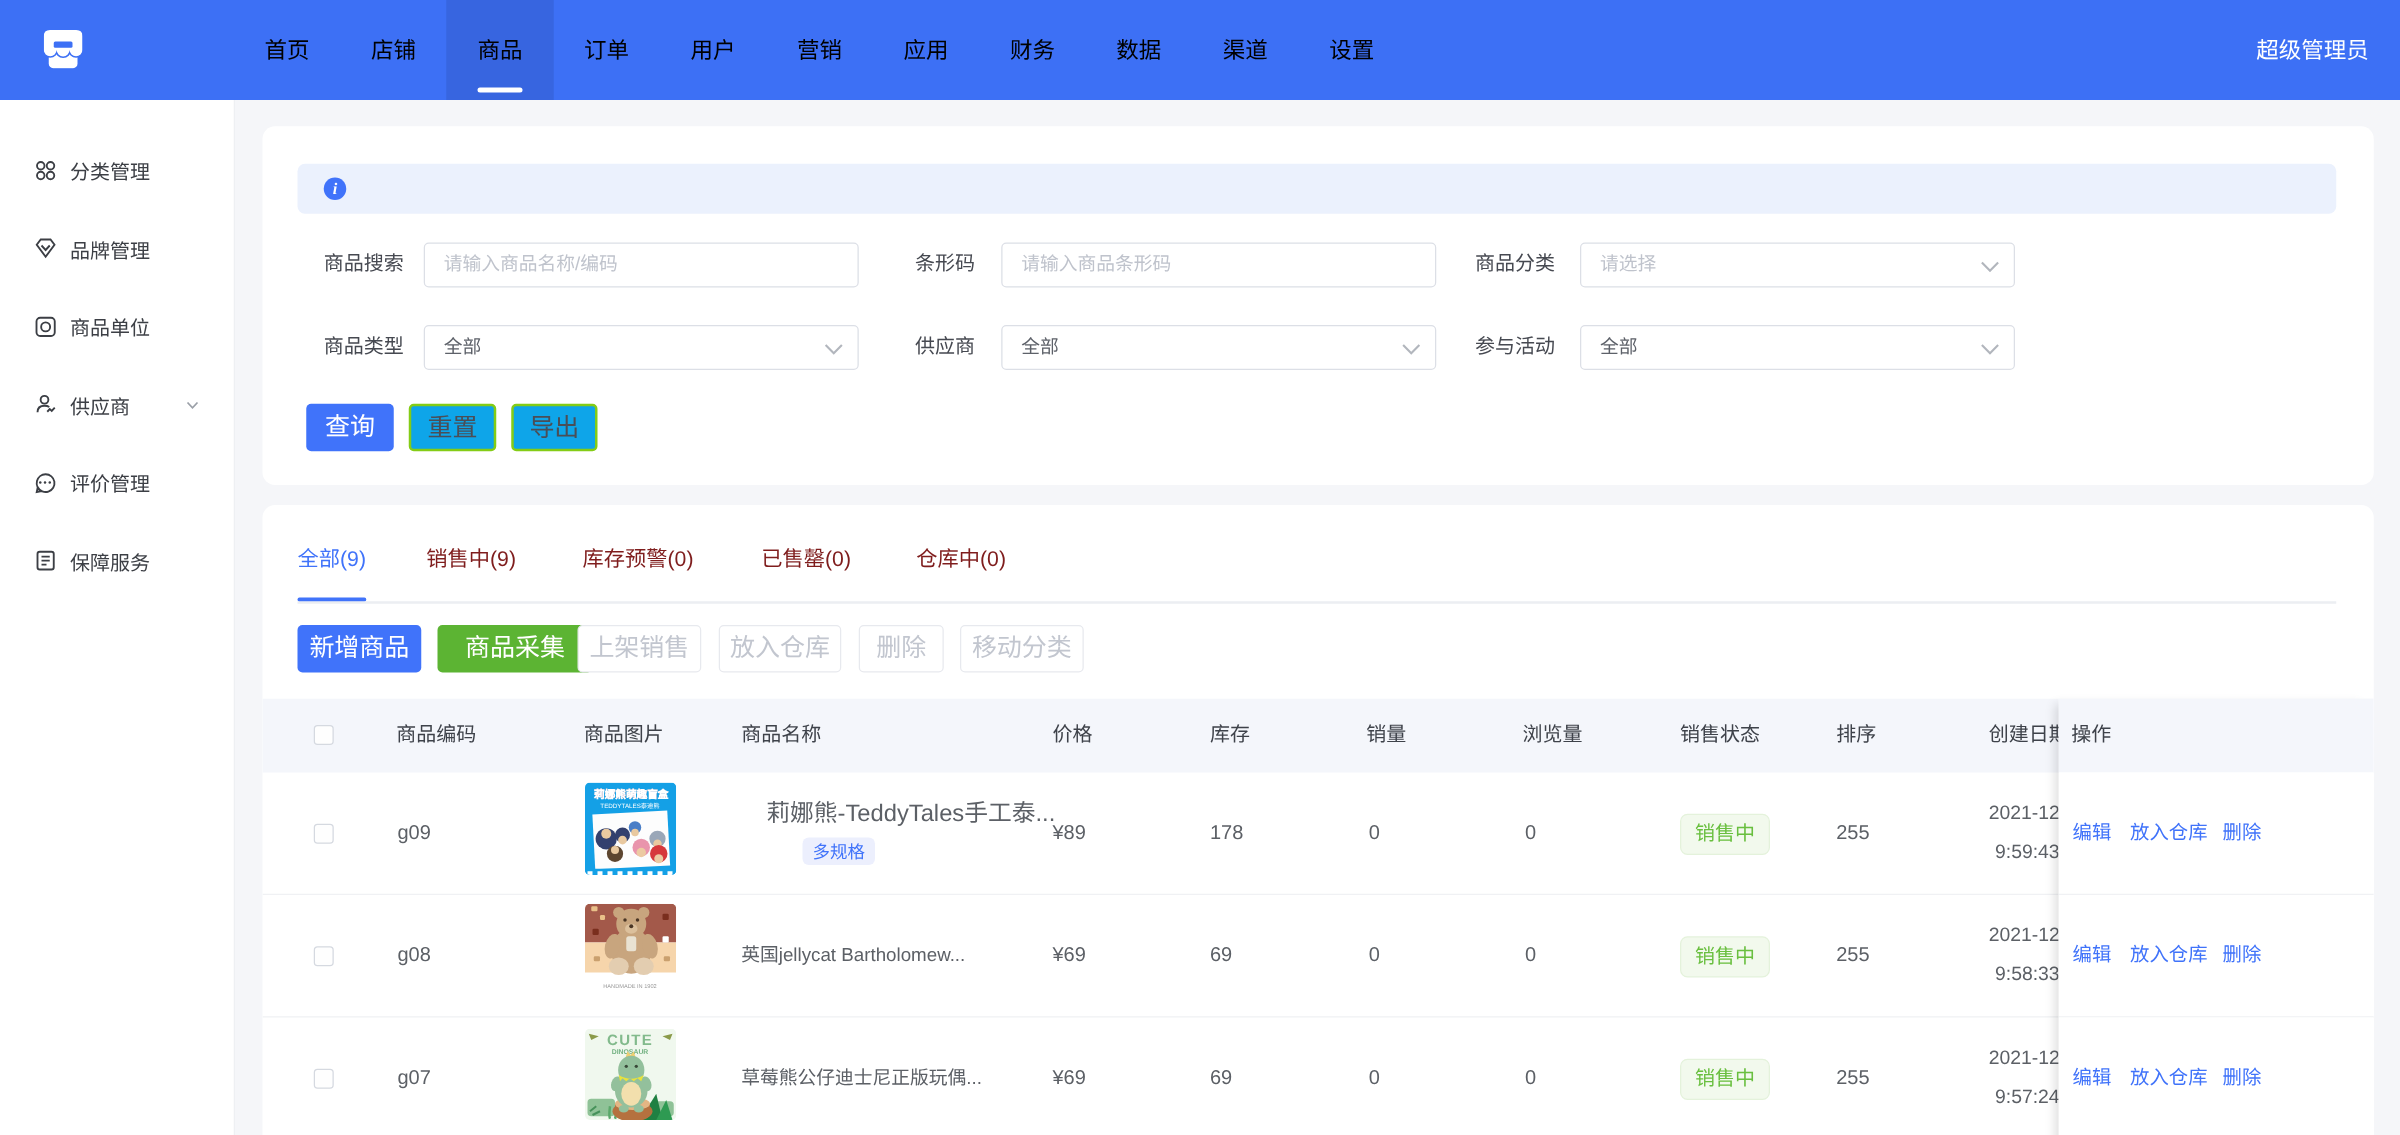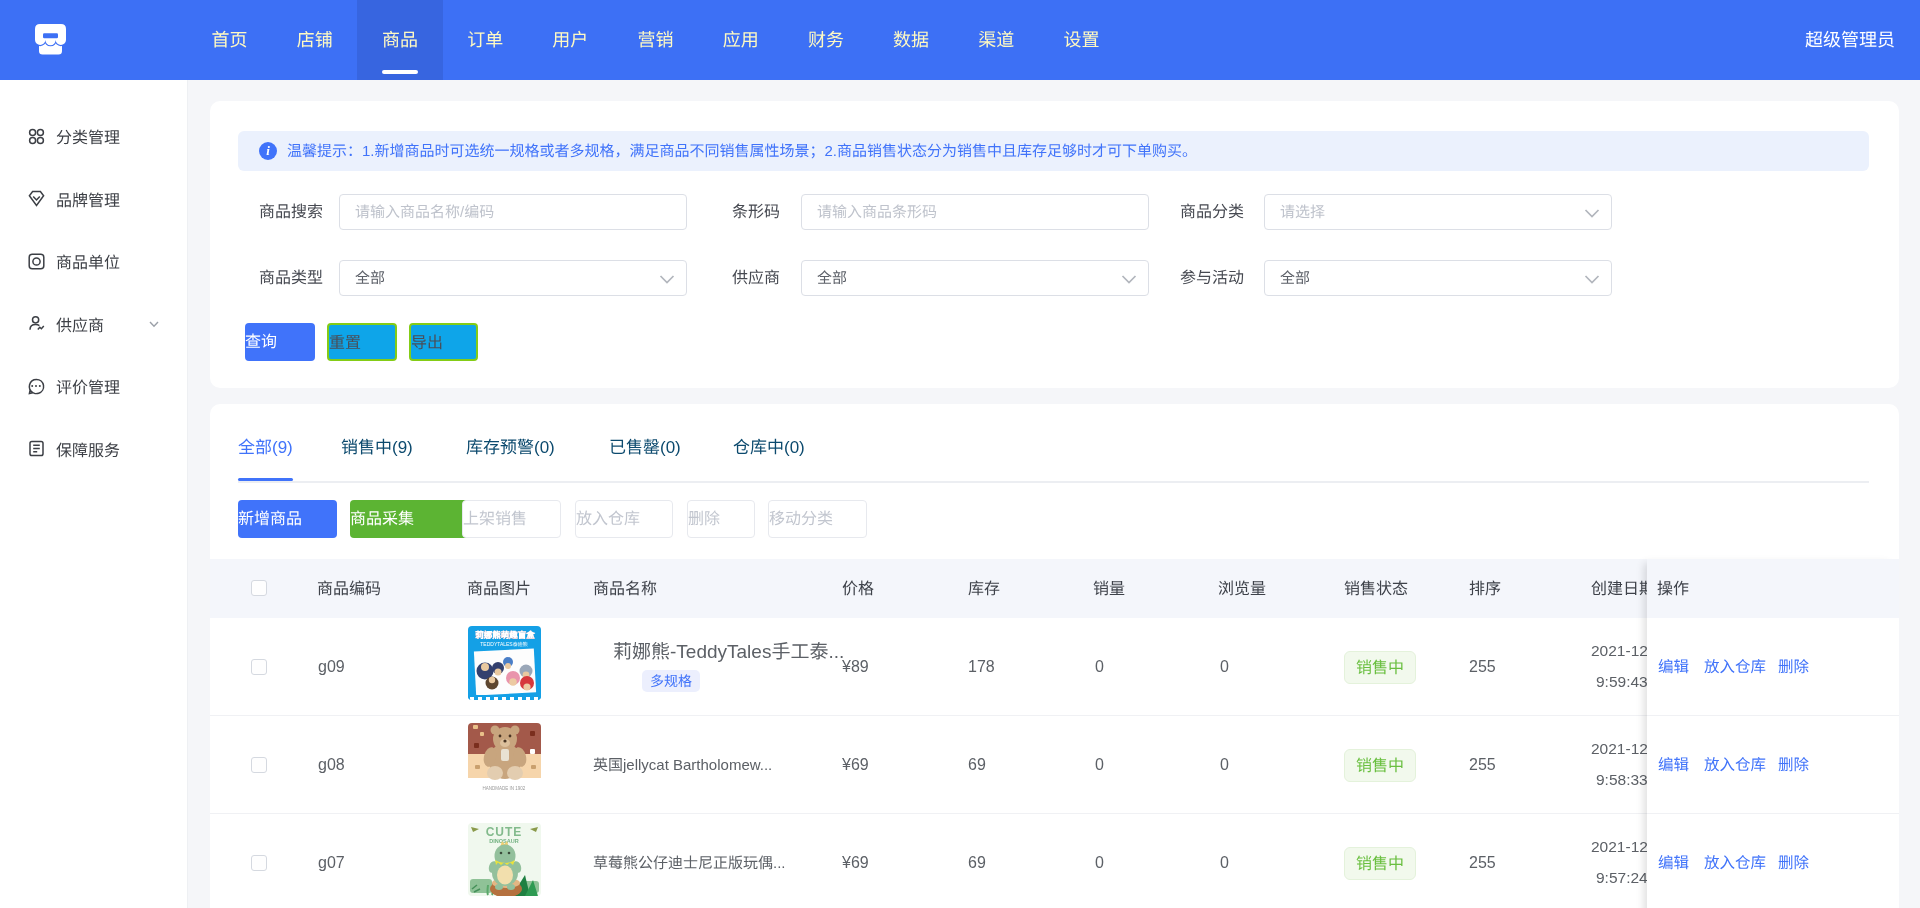--- a/index.html
+++ b/index.html
@@ -3,21 +3,21 @@
 <meta charset="utf-8">
 <title>商品管理</title>
 <style>
 *{margin:0;padding:0;box-sizing:border-box;}
 html,body{width:1920px;height:908px;overflow:hidden;}
 body{font-family:"Liberation Sans",sans-serif;background:#f5f6f9;position:relative;color:#333;}
 .abs{position:absolute;}
 
 .nav{position:absolute;left:0;top:0;width:1920px;height:80px;background:#3d70f5;z-index:30;}
 .nav-menu{position:absolute;left:187px;top:0;height:80px;display:flex;}
-.nav-item{width:85.2px;height:80px;line-height:80px;text-align:center;color:#fef9c3;font-size:18px;position:relative;}
+.nav-item{width:85.2px;height:80px;line-height:80px;text-align:center;color:#000000;font-size:18px;position:relative;}
 .nav-item.active{background:#3765e0;}
 .nav-item.active::after{content:"";position:absolute;left:50%;margin-left:-18px;bottom:6px;width:36px;height:4px;border-radius:2px;background:#fff;}
 .nav-user{position:absolute;right:25px;top:0;height:80px;line-height:80px;color:#fff;font-size:18px;}
 
 .side{position:absolute;left:0;top:80px;width:188px;height:828px;background:#fff;border-right:1px solid #eef0f3;z-index:20;padding-top:25px;}
 .side-item{height:62.5px;display:flex;align-items:center;font-size:16px;color:#3c3f45;position:relative;}
 .side-item svg{position:absolute;left:27px;}
 .side-item .txt{position:absolute;left:56px;}
 .side-item.active{background:#e9effd;color:#4073fa;}
 .side-item .arrow{position:absolute;left:147px;}
@@ -26,27 +26,27 @@
 .card{position:absolute;background:#fff;border-radius:10px;}
 .card1{left:22px;top:21px;width:1689px;height:287px;}
 .card2{left:22px;top:324px;width:1689px;height:600px;overflow:hidden;}
 .alert{position:absolute;left:28px;top:30px;width:1631px;height:40px;background:#ebf1fd;border-radius:6px;color:#4073fa;font-size:15px;line-height:40px;}
 .alert .ico{position:absolute;left:21px;top:11px;width:18px;height:18px;border-radius:50%;background:#4073fa;color:#fff;font-size:13px;line-height:18px;text-align:center;font-style:italic;font-weight:bold;font-family:"Liberation Serif",serif;}
 .alert .t{position:absolute;left:49px;}
 .flabel{position:absolute;width:67px;text-align:right;font-size:16px;color:#464951;line-height:36px;height:36px;}
 .finput{position:absolute;width:348px;height:36px;border:1px solid #dcdfe6;border-radius:4px;background:#fff;font-size:15px;line-height:34px;padding-left:15px;color:#5d6169;}
 .finput .ph{color:#bfc3cc;}
 .chev{position:absolute;right:11px;top:14px;width:16px;height:9px;}
-.btn{position:absolute;height:38px;border-radius:4px;font-size:16px;line-height:38px;}
+.btn{position:absolute;height:38px;border-radius:4px;font-size:20px;text-align:center;line-height:38px;}
 .btn-blue{background:#4073fa;color:#fff;}
 .btn-green{background:#5cb433;color:#fff;}
 .btn-plain{background:#0ea5e9;border:2px solid #84cc16;color:#4a4e57;line-height:36px;}
 .btn-dis{background:#fff;border:1px solid #e7e9ee;color:#c2c6cf;line-height:36px;}
 
-.tab{position:absolute;top:29px;font-size:17px;color:#0c4a6e;}
+.tab{position:absolute;top:29px;font-size:17px;color:#7f1d1d;}
 .tab.on{color:#4073fa;}
 .tabline{position:absolute;left:28px;top:74px;width:55px;height:3px;background:#4073fa;border-radius:2px;}
 
 .thead{position:absolute;left:0px;top:155px;width:1689px;height:59px;background:#f4f6fb;font-size:16px;color:#3e424a;}
 .thead span{position:absolute;line-height:59px;}
 .trow{position:absolute;left:0;width:1689px;height:98px;border-bottom:1px solid #f0f1f4;font-size:16px;color:#5c6066;}
 .cell{position:absolute;top:0;height:98px;line-height:98px;}
 .ckb{position:absolute;width:16px;height:16px;border:1px solid #d5d9e0;border-radius:3px;background:#fefefe;}
 .pimg{position:absolute;left:258px;top:12px;width:73px;height:74px;border-radius:4px;overflow:hidden;}
 .tag-spec{position:absolute;left:384px;top:52px;width:58px;height:22px;background:#eceffd;border-radius:5px;color:#4073fa;font-size:14px;text-align:center;line-height:22px;margin-left:48px;}
@@ -138,21 +138,20 @@
         <path d="M6.2 6.3 H12.8 M6.2 9.5 H12.8 M6.2 12.7 H10.2"></path>
       </svg>
     <span class="txt">保障服务</span>
   </div>
 </div>
 
 <div class="main">
   <div class="card card1">
     <div class="alert">
         <span class="ico">i</span>
-        <span class="t">温馨提示：1.新增商品时可选统一规格或者多规格，满足商品不同销售属性场景；2.商品销售状态分为销售中且库存足够时才可下单购买。</span>
       </div>
     <div class="flabel" style="left:46px;top:93px;">商品搜索</div>
     <div class="finput" style="left:129px;top:93px;"><span class="ph">请输入商品名称/编码</span></div>
     <div class="flabel" style="left:503px;top:93px;">条形码</div>
     <div class="finput" style="left:591px;top:93px;"><span class="ph">请输入商品条形码</span></div>
     <div class="flabel" style="left:967px;top:93px;">商品分类</div>
     <div class="finput" style="left:1054px;top:93px;"><span class="ph">请选择</span>
       <svg class="chev" viewBox="0 0 16 9" fill="none" stroke="#b2b6bd" stroke-width="1.7">
           <path d="M1.5 1 L8 7.6 L14.5 1"></path>
         </svg>

